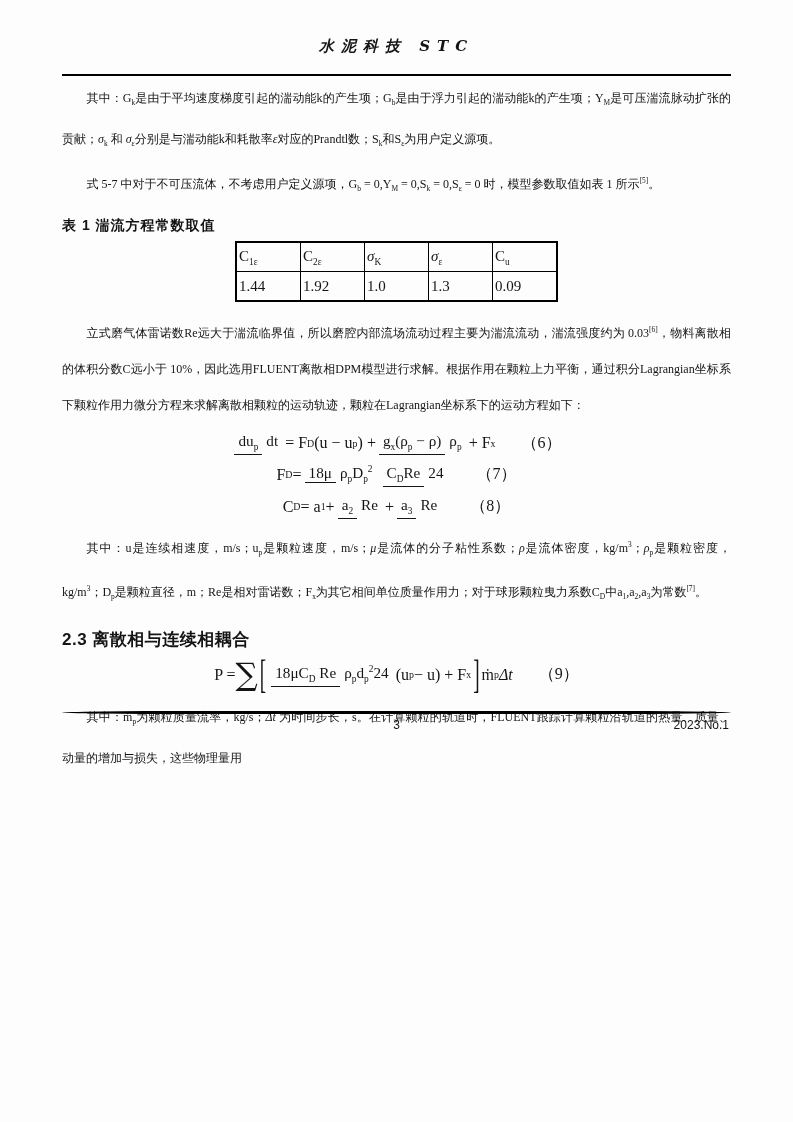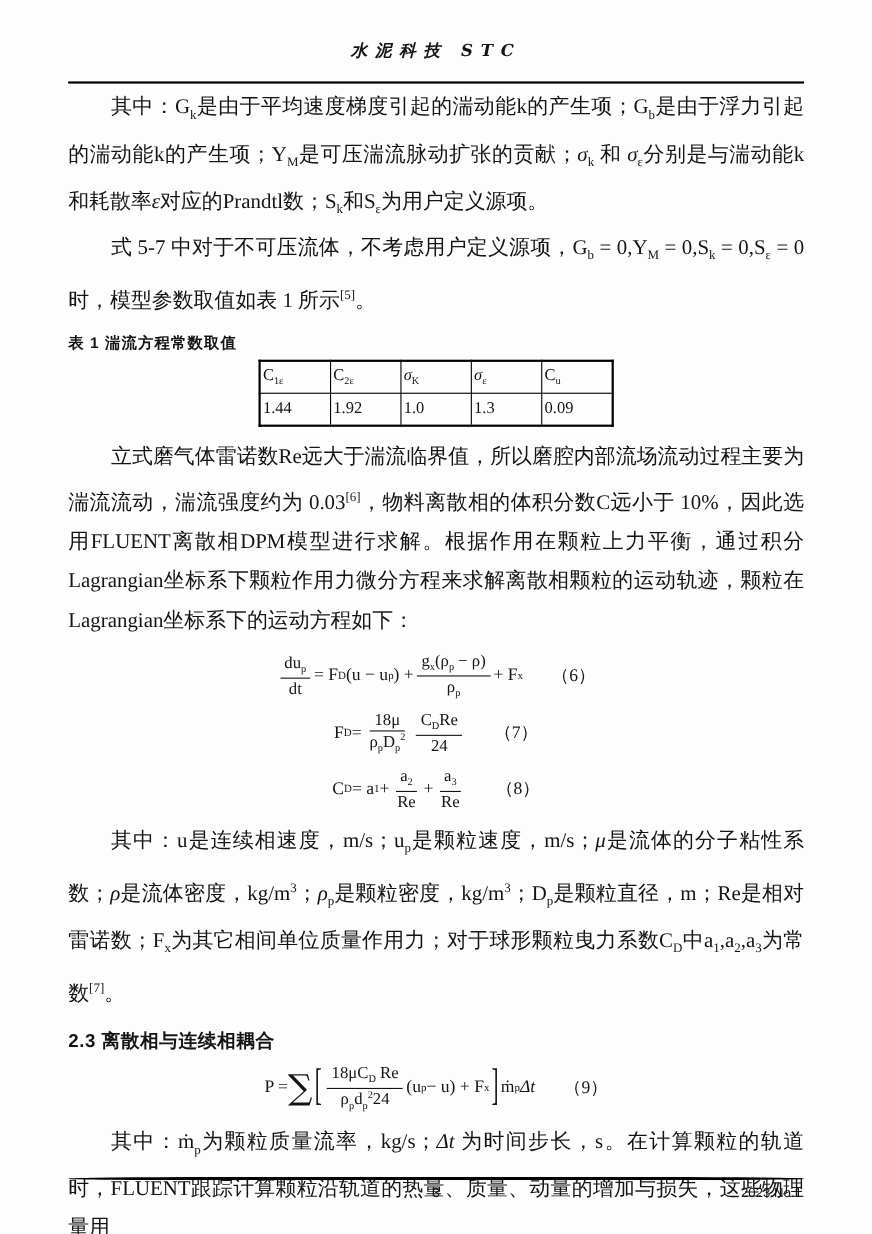--- a/index.html
+++ b/index.html
@@ -9,29 +9,29 @@
     font-family:"Liberation Serif","DejaVu Serif",serif;
   }
   .page{padding:30px 62px 0 62px;position:relative;}
   .journal-title{
     text-align:center;font-family:"DejaVu Serif",serif;
     font-size:15px;font-weight:700;font-style:italic;
     letter-spacing:7px;line-height:32px;margin-bottom:12px;
   }
   .header-rule{border-top:2.4px solid #000;margin-bottom:4px;}
   .para{
-    margin:0;font-size:19px;line-height:36px;
+    margin:0;font-size:12px;line-height:36px;
     text-align:justify;text-indent:2.05em;
   }
   sub,sup{font-size:0.62em;font-family:"Liberation Serif",serif;}
   .ital{font-style:italic;}
   .big{font-size:1.95em;vertical-align:-0.22em;line-height:1;font-family:"DejaVu Serif",serif;}
   .tall{display:inline-block;transform:scaleY(2.1);vertical-align:middle;font-size:1.2em;margin:0 2px;}
   .frac{
-    display:inline-flex;flex-direction:column;align-items:center;
+    display:inline-flex;flex-direction:row;align-items:flex-start;
     vertical-align:middle;margin:0 3px;line-height:1.25;font-size:0.95em;
   }
   .fnum{border-bottom:1.3px solid #141414;padding:0 4px;white-space:nowrap;}
   .fden{padding:0 4px;white-space:nowrap;}
   .caption{
     font-family:"Liberation Sans","DejaVu Sans",sans-serif;
     font-weight:700;font-size:14px;margin:10px 0 6px 0;letter-spacing:1px;
   }
   table.constants{
     border-collapse:collapse;margin:0 auto 10px auto;

